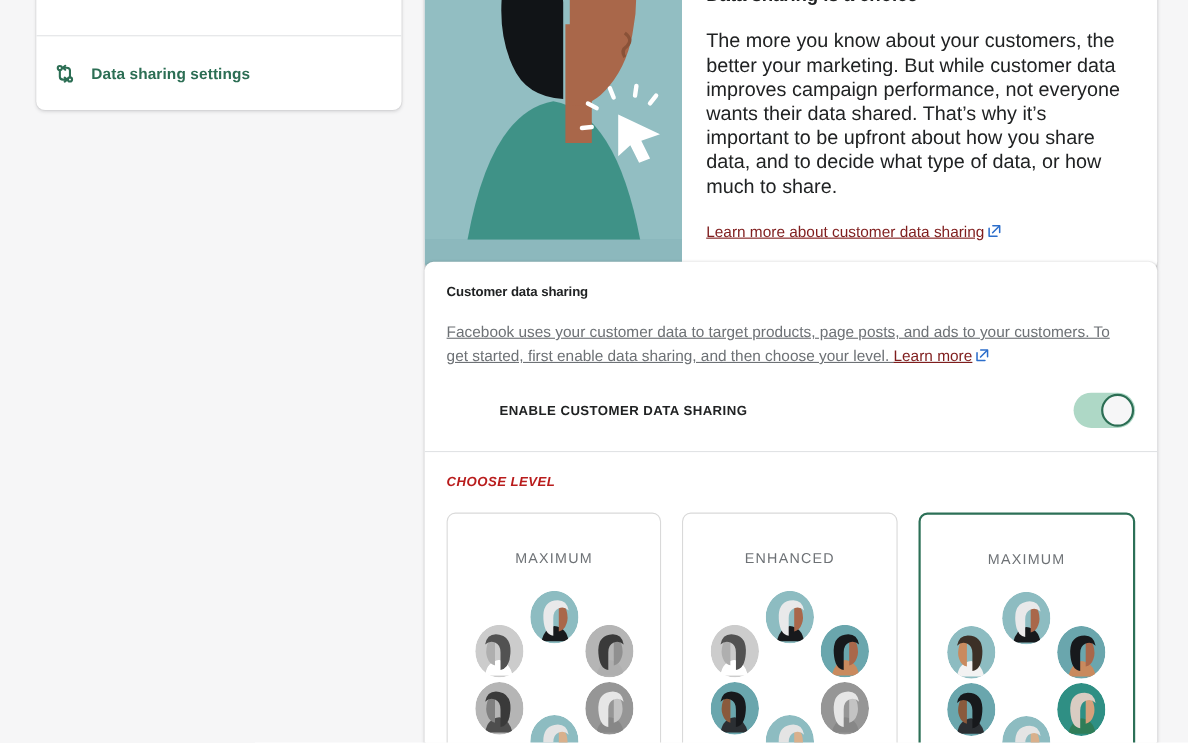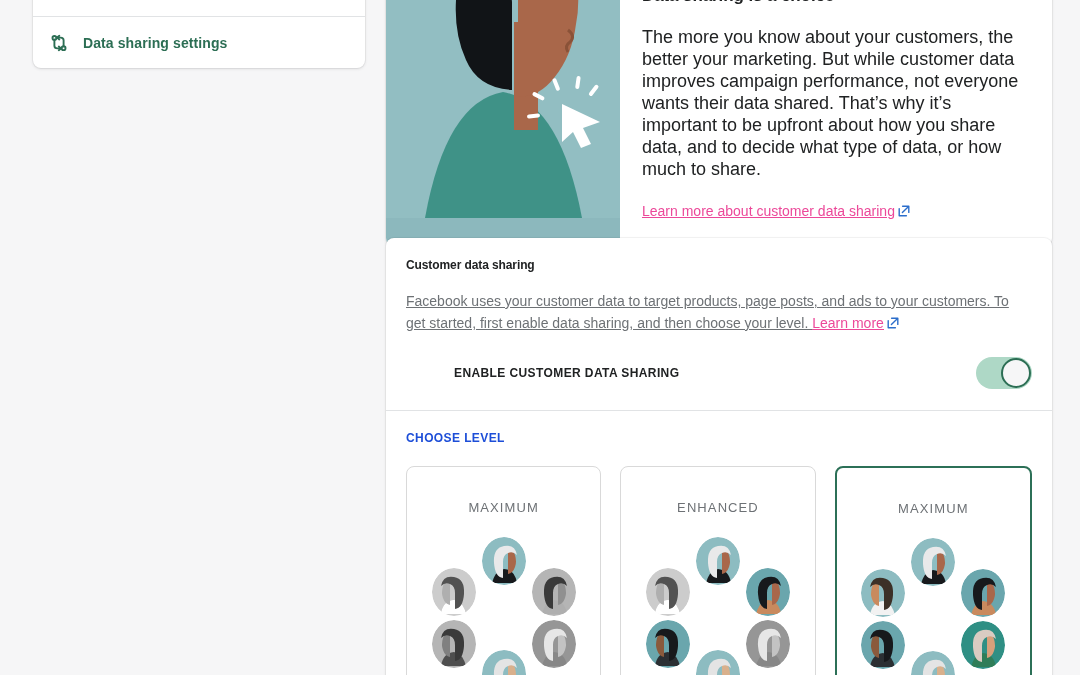--- a/index.html
+++ b/index.html
@@ -29,21 +29,21 @@
     top: -36px;
     width: 332px;
     background: #ffffff;
     border-radius: 8px;
     box-shadow: 0 0 0 1px rgba(63,63,68,0.05), 0 1px 3px 0 rgba(63,63,68,0.15);
     overflow: hidden;
   }
   .nav-item {
     display: flex;
     align-items: center;
-    height: 52px;
+    height: 68px;
     padding: 0 16px;
     box-sizing: border-box;
     gap: 14px;
     cursor: pointer;
   }
   .nav-item + .nav-item {
     border-top: 1px solid #e1e3e5;
   }
   .nav-icon {
     width: 20px;
@@ -104,21 +104,21 @@
     letter-spacing: -0.1px;
   }
   .banner-text {
     font-size: 18px;
     line-height: 22px;
     color: #202223;
     margin: 0 0 22px 0;
     max-width: 398px;
   }
   .link {
-    color: #ec4899;
+    color: #7f1d1d;
     text-decoration: underline;
     font-size: 14px;
     cursor: pointer;
   }
   .ext-icon {
     display: inline-block;
     vertical-align: -1px;
     margin-left: 3px;
   }
 
@@ -183,22 +183,23 @@
     height: 1px;
     background: #e1e3e5;
   }
   .settings-bottom {
     padding: 20px 20px 0 20px;
   }
   .choose-label {
     font-size: 12px;
     font-weight: 700;
     letter-spacing: 0.4px;
-    color: #1d4ed8;
+    color: #b91c1c;
     margin: 0 0 21px 0;
+    font-style: italic;
   }
 
   .level-grid {
     display: flex;
     gap: 19px;
     padding-bottom: 20px;
   }
   .level-card {
     flex: 1 1 0;
     height: 300px;

